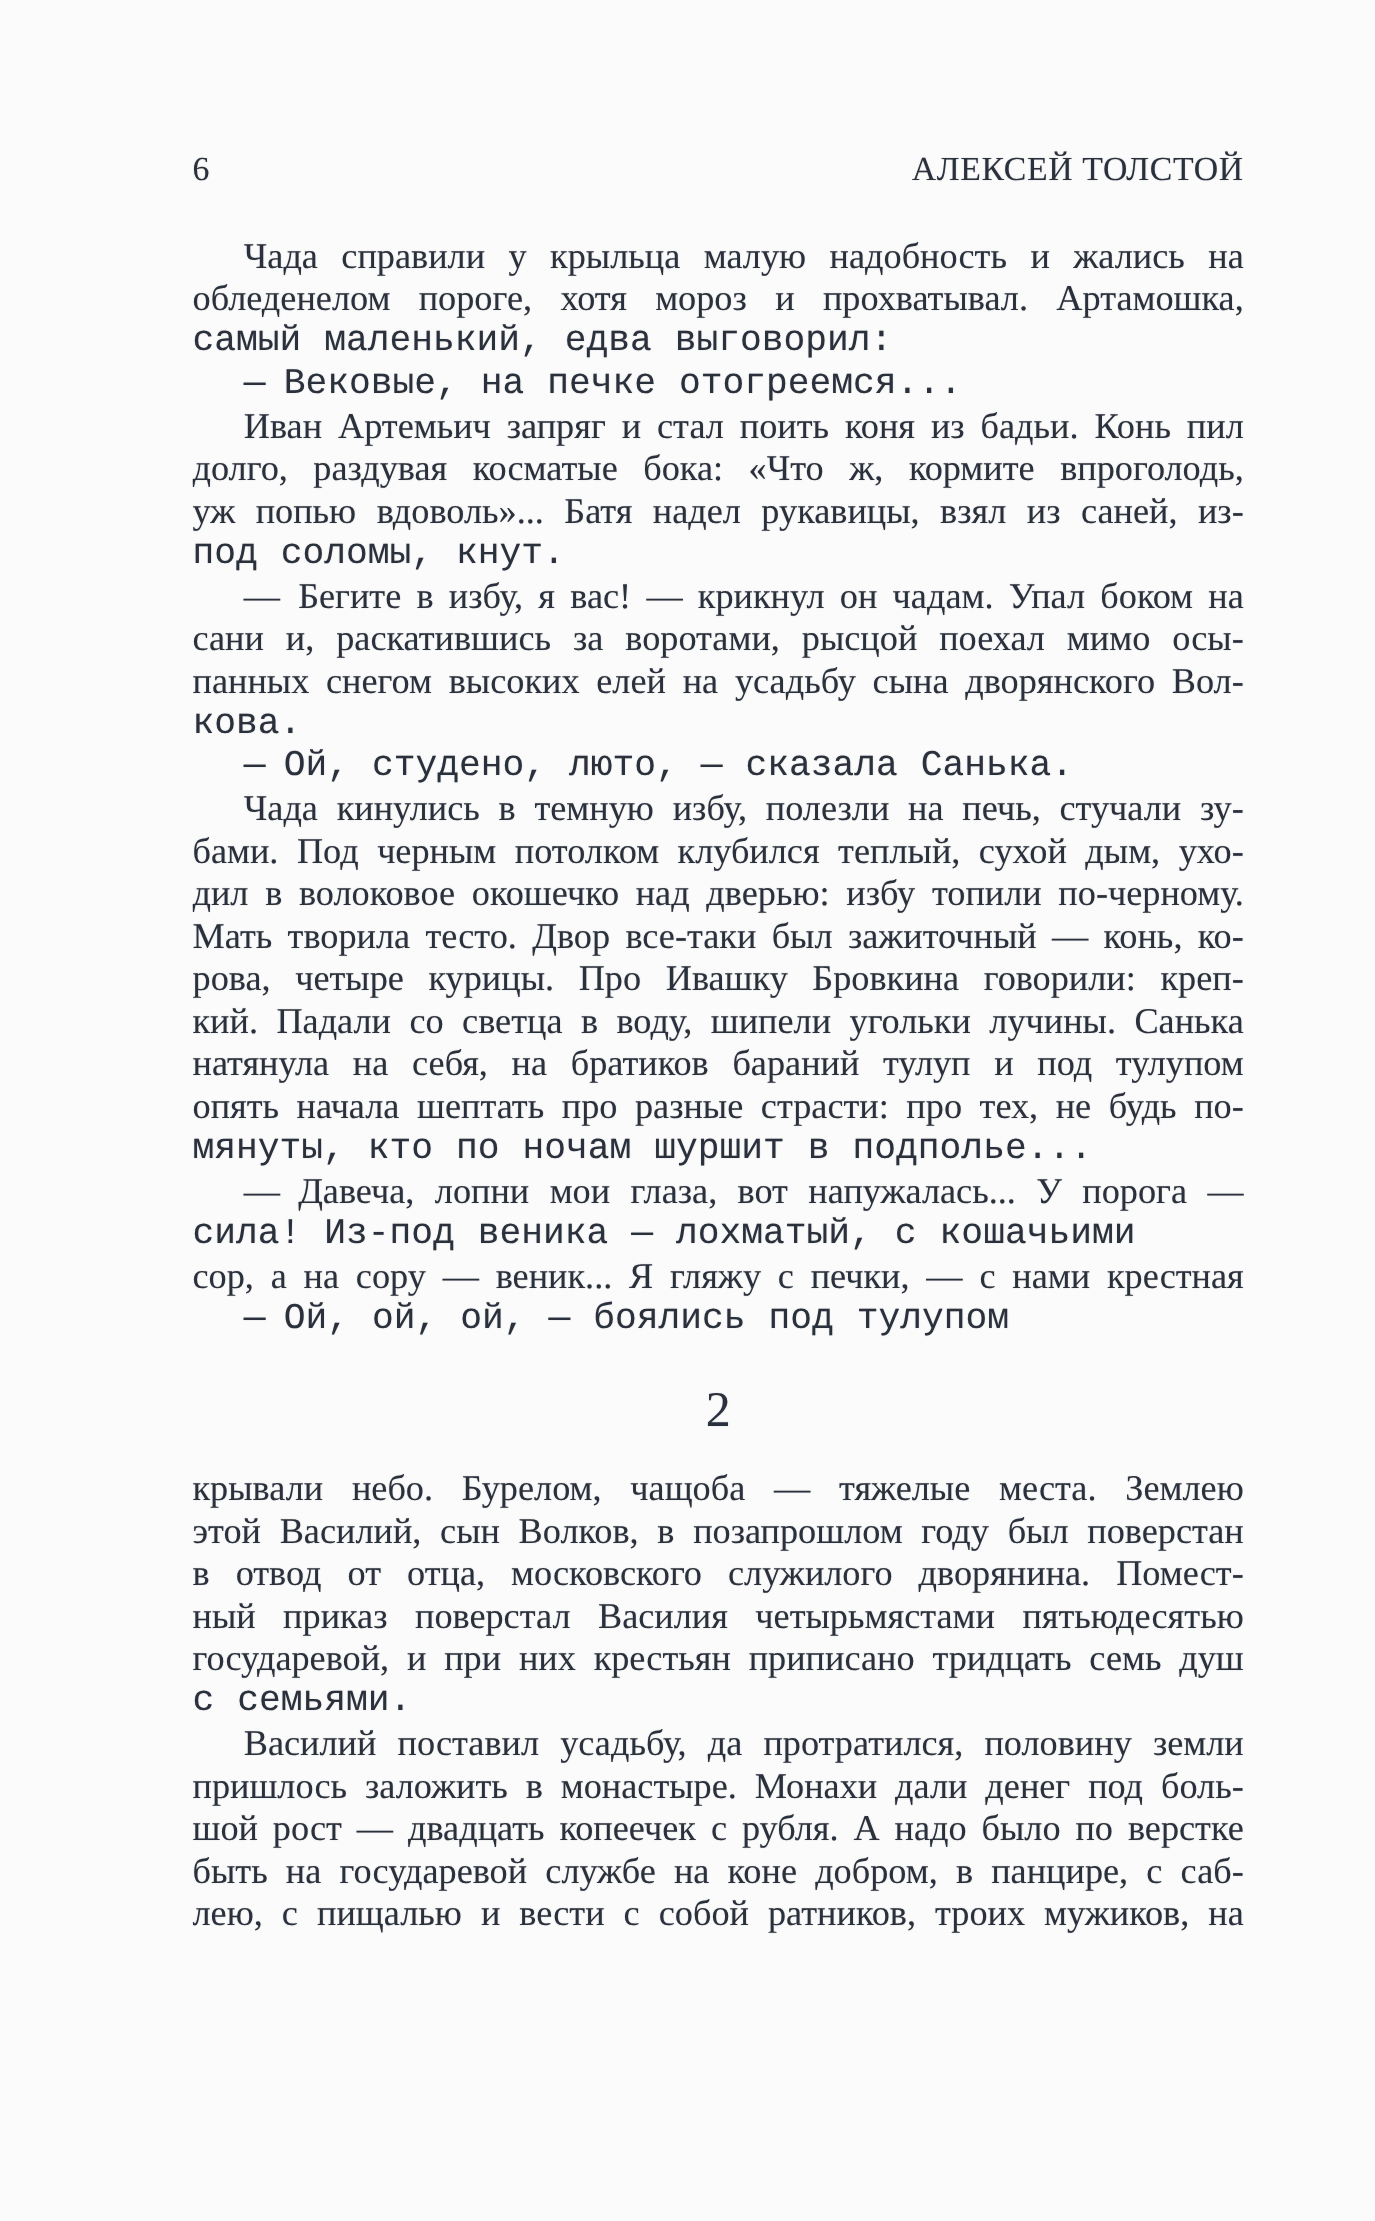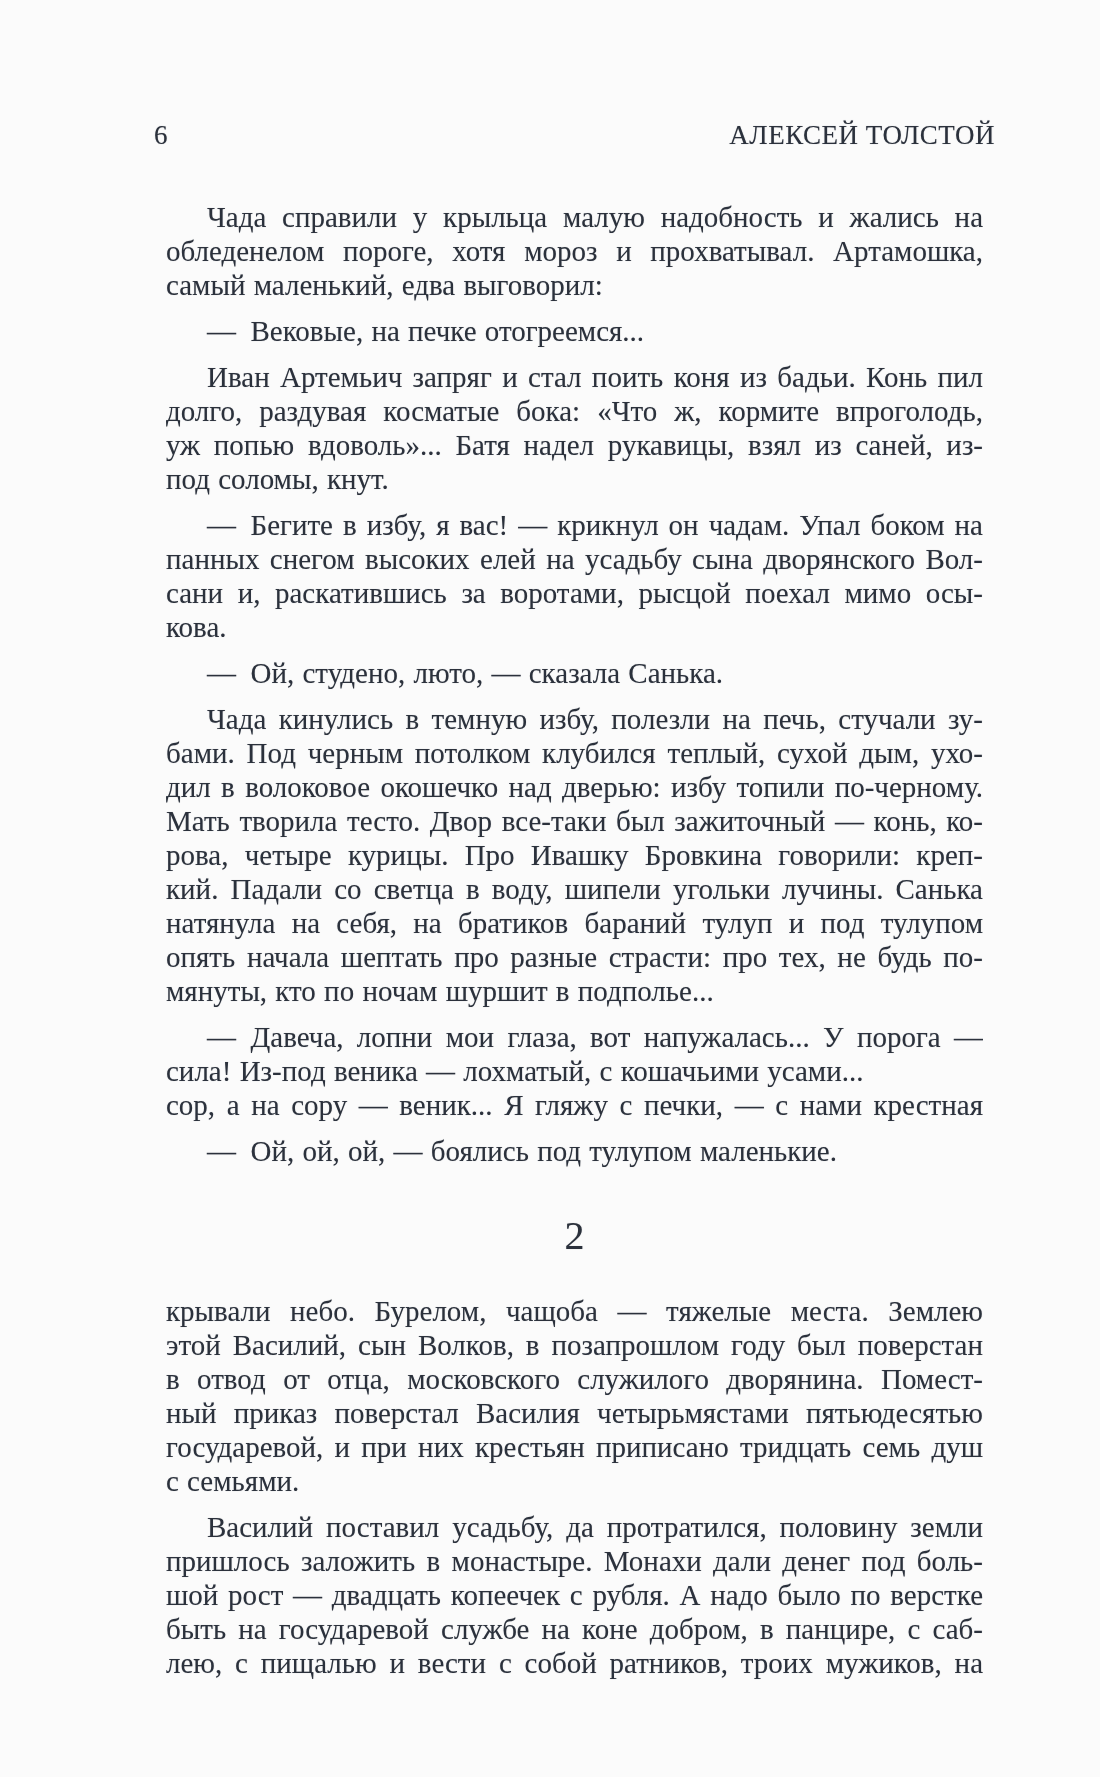--- a/index.html
+++ b/index.html
@@ -24,28 +24,28 @@
     text-shadow: 0 0 1px rgba(43,49,60,0.35);
   }
   .runhead .author { letter-spacing: 0.5px; }
   
   .textblock {
     position: absolute;
     left: 154px; top: 188px; width: 841px;
     font-size: 29px;
     text-shadow: 0 0 1px rgba(43,49,60,0.30);
   }
-  .para { margin: 12px; padding: 0; }
+  .para { margin: 0; padding: 0; }
   .ln {
     height: 34px; line-height: 34px;
     overflow: hidden;
     word-spacing: 1px;
   }
   .j { text-align: justify; text-align-last: justify; }
-  .l { text-align: left; text-align-last: left; }
+  .l { text-align: left; text-align-last: left; font-family: Liberation Mono, monospace; }
   .ind { text-indent: 41px; }
   .chapter {
     margin: 0; padding: 36px 0 26px 0;
     font-size: 40px; line-height: 40px; font-weight: normal;
     text-align: center;
     text-shadow: 0 0 1px rgba(43,49,60,0.30);
   }
 </style>
 </head>
 <body>
@@ -69,22 +69,22 @@
         <div class="ln l ind">— Вековые, на печке отогреемся...</div>
       </div>
       <div class="para">
         <div class="ln j ind">Иван Артемьич запряг и стал поить коня из бадьи. Конь пил</div>
         <div class="ln j">долго, раздувая косматые бока: «Что ж, кормите впроголодь,</div>
         <div class="ln j">уж попью вдоволь»... Батя надел рукавицы, взял из саней, из-</div>
         <div class="ln l">под соломы, кнут.</div>
       </div>
       <div class="para">
         <div class="ln j ind">— Бегите в избу, я вас! — крикнул он чадам. Упал боком на</div>
+        <div class="ln j">сани и, раскатившись за воротами, рысцой поехал мимо осы-</div>
         <div class="ln j">панных снегом высоких елей на усадьбу сына дворянского Вол-</div>
-        <div class="ln j">сани и, раскатившись за воротами, рысцой поехал мимо осы-</div>
         <div class="ln l">кова.</div>
       </div>
       <div class="para">
         <div class="ln l ind">— Ой, студено, люто, — сказала Санька.</div>
       </div>
       <div class="para">
         <div class="ln j ind">Чада кинулись в темную избу, полезли на печь, стучали зу-</div>
         <div class="ln j">бами. Под черным потолком клубился теплый, сухой дым, ухо-</div>
         <div class="ln j">дил в волоковое окошечко над дверью: избу топили по-черному.</div>
         <div class="ln j">Мать творила тесто. Двор все-таки был зажиточный — конь, ко-</div>

